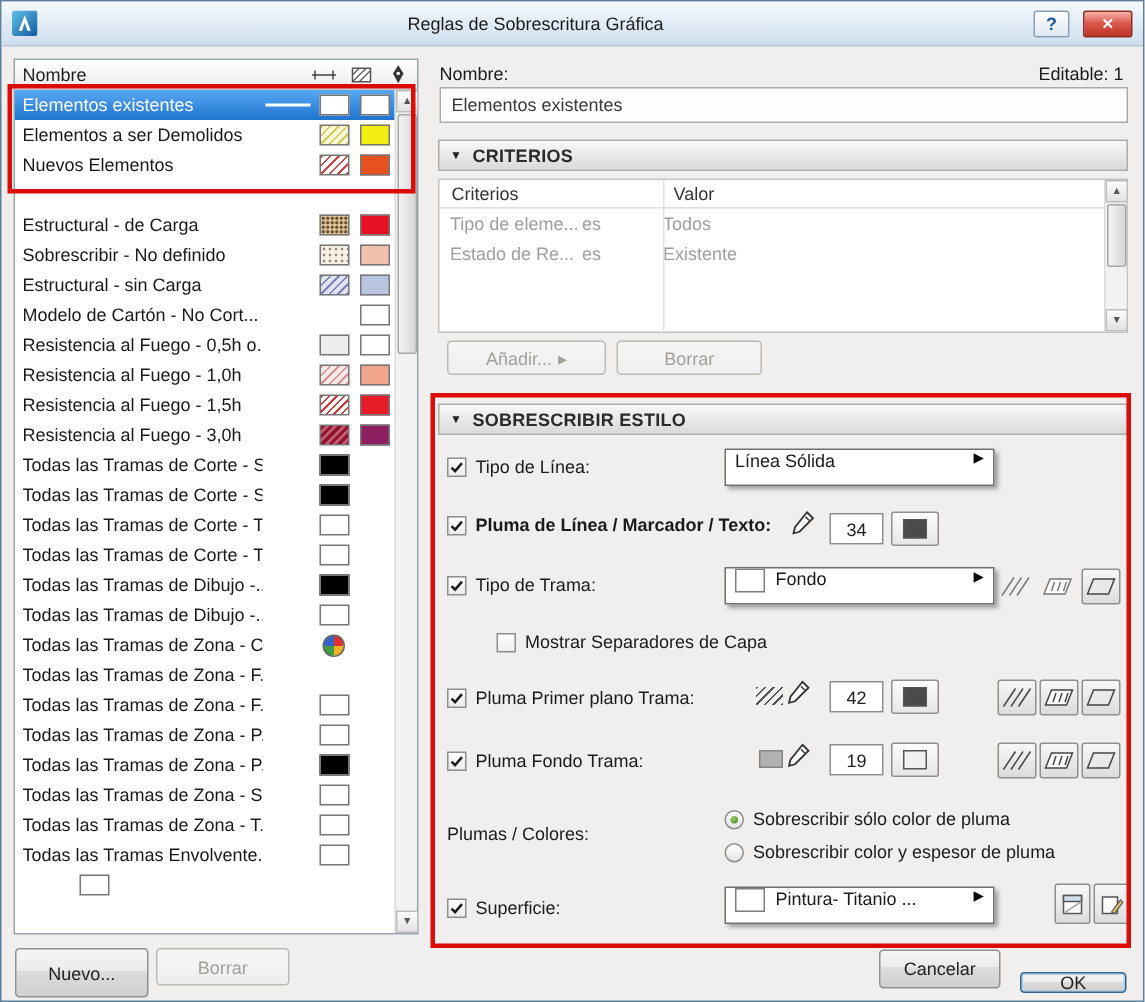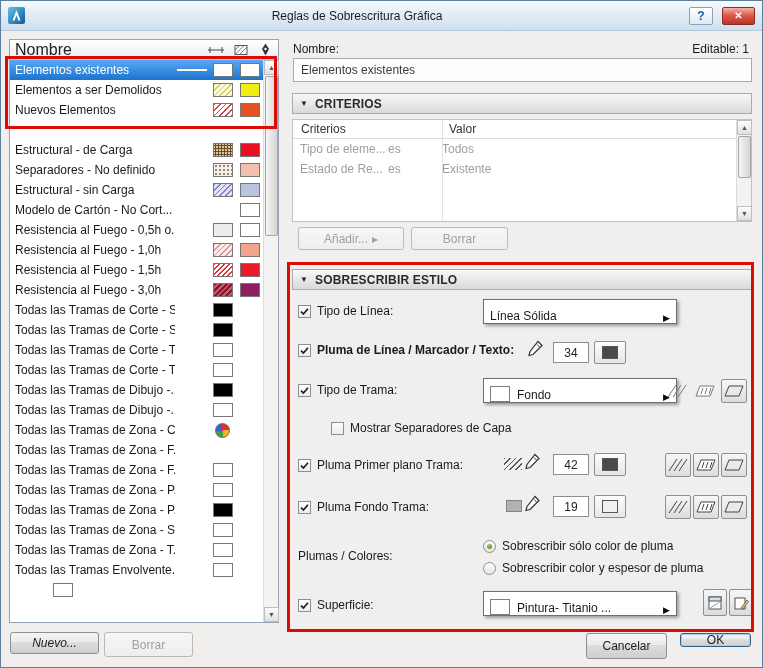--- a/index.html
+++ b/index.html
@@ -14,21 +14,21 @@
     border-bottom:1px solid #b3c4d4; display:flex; align-items:center; padding:0 7px; gap:6px; }
   .app-icon { width:17px; height:17px; flex:none; }
   .win-title { font-size:12px; color:#1c1c1c; flex:1;text-align:center; }
   .tb-btn { height:18px; border-radius:2px; border:1px solid #8aa0b8; display:flex; align-items:center; justify-content:center; cursor:default; }
   .help-btn { width:24px; background:linear-gradient(#ffffff,#dde8f2); color:#1b5a9e; font-weight:bold; font-size:12px; }
   .close-btn { width:33px; background:linear-gradient(#f4b4aa,#de5a4e 45%,#bb3425); color:#fff; border-color:#8e2c20; font-weight:bold; font-size:10px; margin-left:3px; }
 
   
   .list-panel { position:absolute; left:8px; top:38px; width:270px; height:584px; background:#fff; border:1px solid #94a4b4; }
   .list-head { position:absolute; left:0; right:0; top:0; height:20px; background:linear-gradient(#ffffff,#ededed); border-bottom:1px solid #c6c6c6; display:flex; align-items:center; padding-left:5px; }
-  .list-head .lbl { flex:1; font-size:16px; color:#222; }
+  .list-head .lbl { flex:1; font-size:12px; color:#222; }
   .hicon { width:25px; flex:none; display:flex; align-items:center; justify-content:center; }
   .list-rows { position:absolute; left:0; right:0; top:20px; bottom:0; overflow:hidden; }
   .row { height:20px; display:flex; align-items:center; padding-left:5px; cursor:default; }
   .row .lbl { flex:1; font-size:12px; white-space:nowrap; overflow:hidden; }
   .row.sel { background:linear-gradient(#58a9f3,#1d74ce); color:#fff; }
   .slot { flex:none; display:flex; align-items:center; justify-content:center; }
   .sl { width:34px; } .sa { width:27px; } .sb { width:27px; margin-right:15px; }
   .sw { width:20px; height:14px; border:1px solid #767676; background:#fff; }
   .line-preview { width:30px; height:0; border-top:2px solid #fff; }
   .spacer { height:20px; }
@@ -47,24 +47,24 @@
   
   .vsb { position:absolute; width:15px; background:#f2f2f2; border-left:1px solid #dcdcdc; }
   .sbtn { position:absolute; left:0; width:15px; height:15px; background:linear-gradient(#fdfdfd,#e1e1e1); border:1px solid #bdbdbd; color:#555; font-size:7px; display:flex; align-items:center; justify-content:center; }
   .sbtn.up { top:0; } .sbtn.down { bottom:0; }
   .thumb { position:absolute; left:1px; width:13px; background:linear-gradient(90deg,#f4f4f4,#d6d6d6); border:1px solid #a6a6a6; border-radius:2px; }
 
   
   .btn { display:flex; align-items:center; justify-content:center; gap:4px;
     background:linear-gradient(#f5f5f5,#ebebeb 45%,#dddddd 46%,#cfcfcf); border:1px solid #8e8f8f; border-radius:3px; color:#222; font-size:12px; cursor:default; }
   .btn.disabled { background:linear-gradient(#f6f6f6,#eeeeee); border-color:#bdb9b3; color:#a29f9a; }
-  .nuevo-btn { position:absolute; left:9px;  top:631px; width:89px; height:22px;font-style:italic; }
+  .nuevo-btn { position:absolute; left:9px;  top:631px; width:89px; height:33px; }
   .borrar-list-btn { position:absolute; left:103px; top:631px; width:89px; height:25px; }
   .cancel-btn { position:absolute; left:585px; top:632px; width:81px; height:26px; }
-  .ok-btn { position:absolute; left:679px; top:632px; width:71px; height:14px; border-color:#2f628c; box-shadow:0 0 0 1px #a9cde9 inset;text-align:center; }
+  .ok-btn { position:absolute; left:679px; top:647px; width:71px; height:14px; border-color:#2f628c; box-shadow:0 0 0 1px #a9cde9 inset;text-align:center; }
 
   
   .flabel { position:absolute; font-size:12px; color:#1a1a1a; }
   .name-input { position:absolute; left:292px; top:57px; width:459px; height:24px; background:#fdfdfd; border:1px solid #a9a9a9; padding:0 7px; font-size:12px; color:#3a3a3a; font-family:"Liberation Sans",sans-serif; }
 
   .secbar { position:absolute; left:291px; width:460px; height:21px; background:linear-gradient(#f8f8f8,#d9d9d9); border:1px solid #ababab; display:flex; align-items:center; gap:7px; padding:0 7px; cursor:default; }
   .secbar .tri { font-size:8px; color:#222; }
   .secbar .sectitle { font-weight:bold; font-size:12px; color:#2a2a2a; letter-spacing:.2px; }
 
   .crit-table { position:absolute; left:291px; top:118px; width:460px; height:103px; background:#fff; border:1px solid #c2c2c2; }
@@ -78,21 +78,21 @@
   .crit-val { padding-left:7px; }
   .add-btn { position:absolute; left:297px; top:226px; width:106px; height:23px; }
   .del-btn { position:absolute; left:410px; top:226px; width:97px; height:23px; }
 
   
   .ctrl-row { position:absolute; display:flex; align-items:center; gap:6px; height:16px; }
   .checkbox { width:13px; height:13px; background:linear-gradient(#fefefe,#ececec); border:1px solid #8e8e8e; display:inline-flex; align-items:center; justify-content:center; flex:none; }
   .radio { width:13px; height:13px; border-radius:50%; background:linear-gradient(#fefefe,#e4e4e4); border:1px solid #8e8e8e; position:relative; flex:none; }
   .radio.sel::after { content:""; position:absolute; inset:3px; border-radius:50%; background:radial-gradient(circle at 35% 30%, #9fd06f, #3c7a1e); }
 
-  .dropdown { position:absolute; width:194px; height:25px; background:#fff; border:1px solid #6f6f6f; box-shadow:2px 2px 3px rgba(0,0,0,.35); display:flex; align-items:flex-end; padding:0 6px; gap:7px; cursor:default; }
+  .dropdown { position:absolute; width:180px; height:25px; background:#fff; border:1px solid #6f6f6f; box-shadow:2px 2px 3px rgba(0,0,0,.35); display:flex; align-items:flex-start; padding:0 6px; gap:7px; cursor:default; }
   .dd-text { font-size:12px; white-space:nowrap; overflow:hidden; }
   .dd-arrow { margin-left:auto; font-size:9px; color:#0a0a0a; flex:none; }
   .dd-swatch { width:20px; height:16px; border:1px solid #7e7e7e; flex:none; }
 
   .num { position:absolute; width:36px; height:21px; background:#fff; border:1px solid #8e8e8e; display:flex; align-items:center; justify-content:center; font-size:12px; color:#222; }
   .swbtn { position:absolute; width:32px; height:23px; background:linear-gradient(#fdfdfd,#e6e6e6); border:1px solid #8e8e8e; border-radius:2px; display:flex; align-items:center; justify-content:center; }
   .swbtn .chip { width:16px; height:13px; border:1px solid #555; }
   .pre-icons { position:absolute; display:flex; align-items:flex-end; gap:3px; }
   .mini-hatch { width:18px; height:12px; background:repeating-linear-gradient(135deg,#555 0 1px,transparent 1px 4px); }
   .mini-gray { width:16px; height:12px; background:#b2b2b2; border:1px solid #848484; }
@@ -188,21 +188,21 @@
         <span class="lbl">Estructural - de Carga</span>
         <span class="slot sl"></span>
         <span class="slot sa">
             <span class="sw p-sand"></span>
           </span>
         <span class="slot sb">
             <span class="sw" style="background: rgb(232, 17, 35);"></span>
           </span>
       </div>
       <div class="row">
-        <span class="lbl">Separadores - No definido</span>
+        <span class="lbl">Sobrescribir - No definido</span>
         <span class="slot sl"></span>
         <span class="slot sa">
             <span class="sw p-ldots"></span>
           </span>
         <span class="slot sb">
             <span class="sw" style="background: rgb(242, 192, 172);"></span>
           </span>
       </div>
       <div class="row">
         <span class="lbl">Estructural - sin Carga</span>

